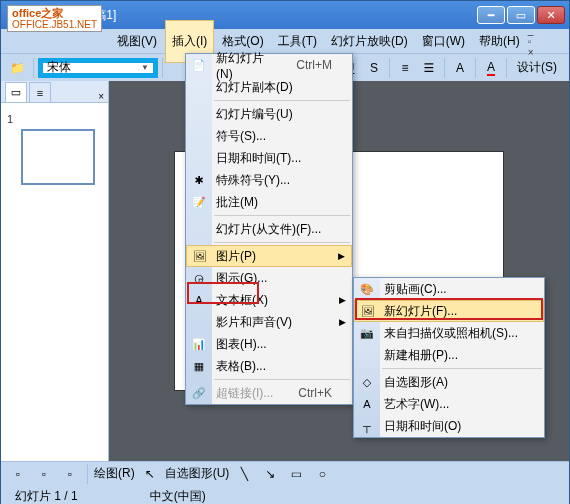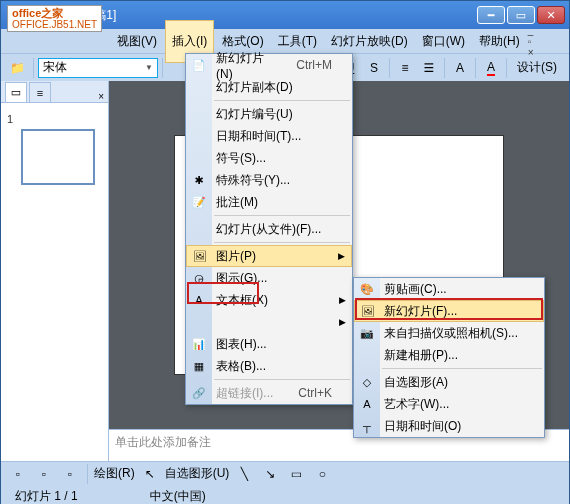--- a/index.html
+++ b/index.html
@@ -13,21 +13,21 @@
     .win-min, .win-max { background: linear-gradient(#7ab0e8, #5a90d0); }
     .logo-overlay { position: absolute; top: 4px; left: 6px; background: #fff; padding: 1px 4px; border: 1px solid #999; font-size: 11px; line-height: 1.1; z-index: 1000; }
     .logo-overlay .l1 { color: #d05000; font-weight: bold; }
     .logo-overlay .l2 { color: #d05000; font-size: 10px; }
     .menubar { height: 24px; background: #c4d9f0; display: flex; align-items: center; padding: 0 60px 0 110px; font-size: 12px; gap: 2px; }
     .menubar-item { padding: 12px 6px; white-space: nowrap; }
     .menubar-item.active { background: #fff0c0; border: 1px solid #e0c070; }
     .menubar-end { margin-left: auto; font-size: 10px; color: #333; padding-right: 6px; }
     .toolbar1 { height: 28px; background: #c4d9f0; border-top: 1px solid #a5c0e0; display: flex; align-items: center; padding: 0 6px; gap: 2px; }
     .tb-btn { width: 22px; height: 22px; display: inline-flex; align-items: center; justify-content: center; font-size: 12px; }
-    .font-combo { width: 120px; height: 20px; background: #fff; border: 1px solid #0ea5e9; display: inline-flex; align-items: center; padding: 0 4px; font-size: 12px; }
+    .font-combo { width: 120px; height: 20px; background: #fff; border: 5px solid #0ea5e9; display: inline-flex; align-items: center; padding: 0 4px; font-size: 12px; }
     .font-combo::after { content: "▼"; margin-left: auto; font-size: 8px; color: #555; }
     .sep { width: 1px; height: 20px; background: #a5c0e0; margin: 0 2px; }
     .rtool { margin-left: auto; display: flex; gap: 2px; align-items: center; font-size: 12px; }
     .rtool .bold { font-weight: bold; }
     .rtool .ital { font-style: italic; }
     .rtool .under { text-decoration: underline; }
     .design-btn { padding: 2px 6px; }
     .main-area { display: flex; height: 380px; background: #fff; }
     .slides-panel { width: 108px; background: #fff; border-right: 1px solid #a5c0e0; }
     .panel-tabs { height: 22px; display: flex; border-bottom: 1px solid #a5c0e0; background: #dce8f8; align-items: flex-end; padding-left:4px; }
@@ -121,21 +121,20 @@
       </div>
       <div class="thumb-area">
         <span class="thumb-num">1</span>
         <div class="thumb"></div>
       </div>
     </div>
     <div class="editor">
       <div class="slide-canvas">
         <div class="slide"></div>
       </div>
-      <div class="notes">单击此处添加备注</div>
     </div>
   </div>
 
   <div class="watermark">www.ntufsh.net</div>
 
   <div class="drawbar">
     <span class="tb-btn">▫</span>
     <span class="tb-btn">▫</span>
     <span class="tb-btn">▫</span>
     <span class="sep"></span>
@@ -162,24 +161,24 @@
           <span class="short">Ctrl+M</span>
         </div>
       <div class="menu-item">
           <span>幻灯片副本(D)</span>
         </div>
       <div class="menu-sep"></div>
       <div class="menu-item">
           <span>幻灯片编号(U)</span>
         </div>
       <div class="menu-item">
+          <span>符号(S)...</span>
+        </div>
+      <div class="menu-item">
           <span>日期和时间(T)...</span>
-        </div>
-      <div class="menu-item">
-          <span>符号(S)...</span>
         </div>
       <div class="menu-item">
           <span class="ico">✱</span>
           <span>特殊符号(Y)...</span>
         </div>
       <div class="menu-item">
           <span class="ico">📝</span>
           <span>批注(M)</span>
         </div>
       <div class="menu-sep"></div>
@@ -195,20 +194,21 @@
       <div class="menu-item">
           <span class="ico">◶</span>
           <span>图示(G)...</span>
         </div>
       <div class="menu-item">
           <span class="ico">A</span>
           <span>文本框(X)</span>
           <span class="arrow">▶</span>
         </div>
       <div class="menu-item">
+          <span>影片和声音(V)</span>
           <span class="arrow">▶</span>
         </div>
       <div class="menu-item">
           <span class="ico">📊</span>
           <span>图表(H)...</span>
         </div>
       <div class="menu-item">
           <span class="ico">▦</span>
           <span>表格(B)...</span>
         </div>

